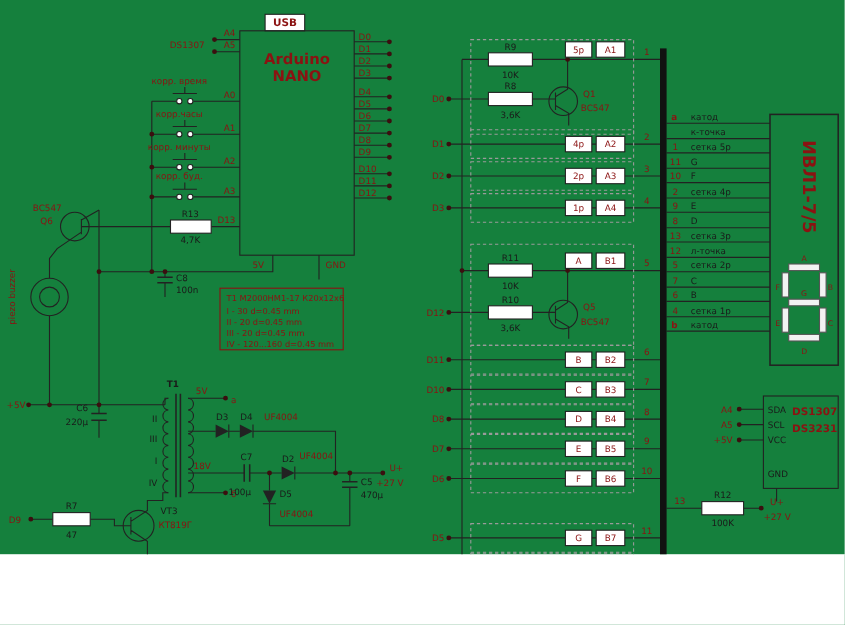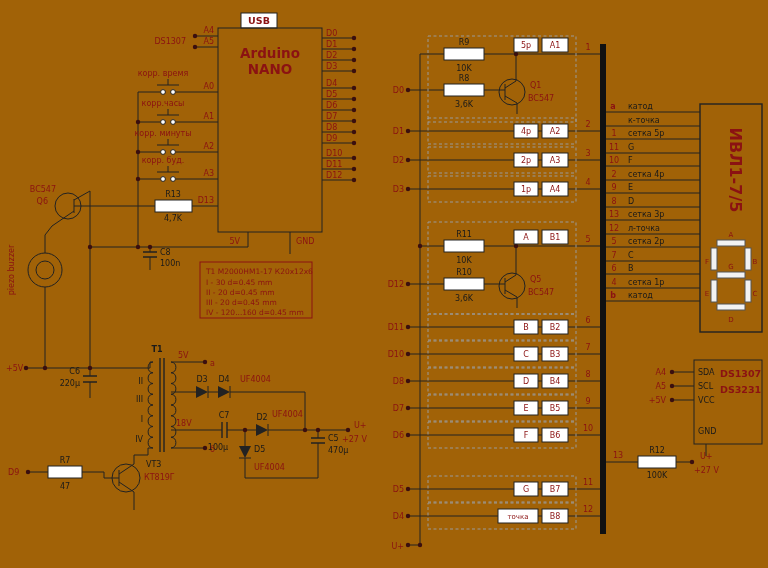--- a/index.html
+++ b/index.html
@@ -1,16 +1,16 @@
 <!DOCTYPE html>
 <html><head>
 <meta charset="utf-8">
 <style>
   html,body{margin:0;padding:0;background:#fff}
-  #stage{width:768px;height:568px;position:relative;background:#a16207;overflow:hidden}
+  #stage{width:768px;height:504px;position:relative;background:#15803d;overflow:hidden}
   svg{display:block}
   text{font-family:"DejaVu Sans",sans-serif;font-size:8px;fill:#1a1a1a}
   .r{fill:#8b1212}
   .b{font-weight:bold}
   .m{text-anchor:middle}
   .e{text-anchor:end}
   .s7{font-size:7px}
   .s75{font-size:7.5px}
   .s9{font-size:9.5px}
   .s13{font-size:13.5px}

